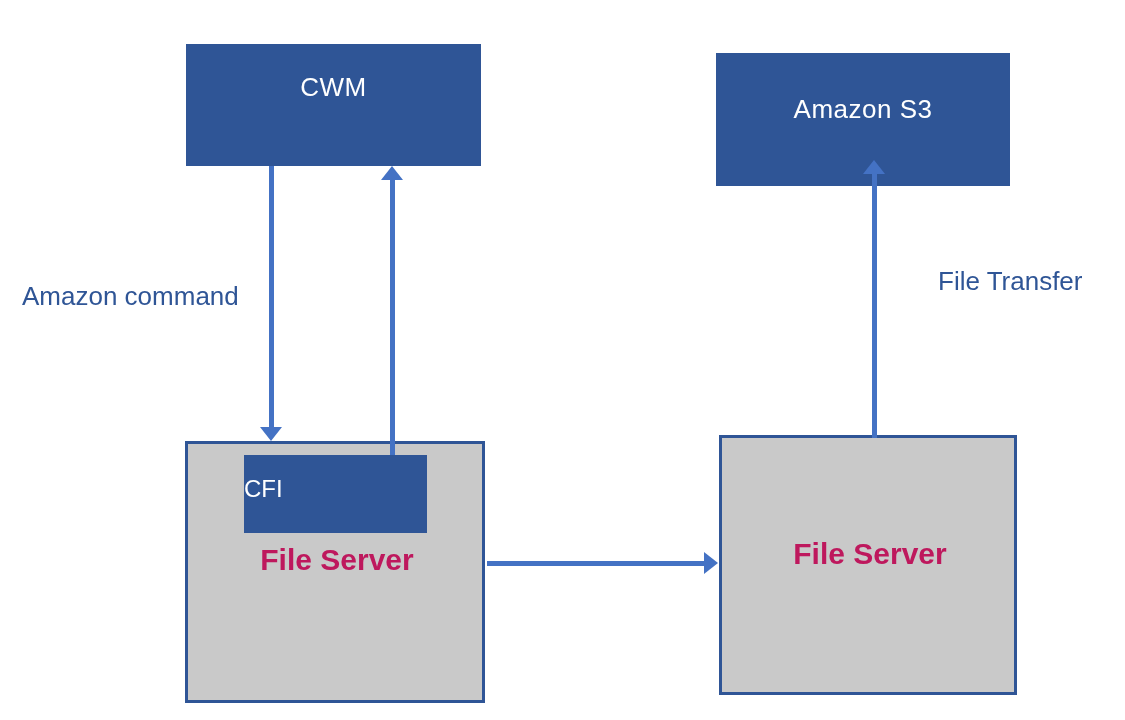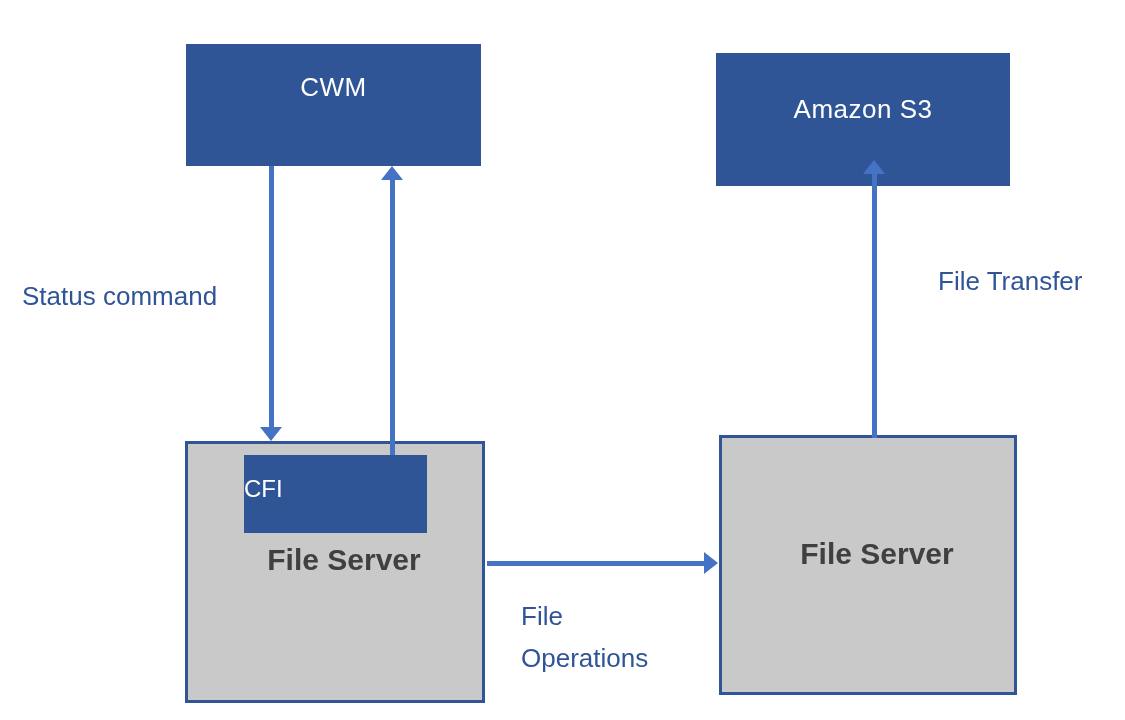--- a/index.html
+++ b/index.html
@@ -44,26 +44,26 @@
     color: #ffffff;
     display: flex;
     align-items: center;
     font-size: 24px;
     padding-bottom: 10px;
     box-sizing: border-box;
   }
 
   .server-label {
     position: absolute;
-    left: 9px;
+    left: 2px;
     width: 100%;
     text-align: center;
     font-weight: bold;
     font-size: 30px;
-    color: #404040;
+    color: #be185d;
   }
   #fs-left-box  .server-label { top: 99px; }
   #fs-right-box .server-label { top: 99px; }
 
   
   .shaft-v { position: absolute; width: 5px; background: #4472C4; }
   .shaft-h { position: absolute; height: 5px; background: #4472C4; }
   .head-up, .head-down, .head-right { position: absolute; width: 0; height: 0; }
   .head-up {
     border-left: 11px solid transparent;
@@ -137,20 +137,19 @@
 
   <div id="status-shaft" class="shaft-v"></div>
   <div id="status-head" class="head-up"></div>
 
   <div id="transfer-shaft" class="shaft-v"></div>
   <div id="transfer-head" class="head-up"></div>
 
   <div id="fileops-shaft" class="shaft-h"></div>
   <div id="fileops-head" class="head-right"></div>
 
-  <div id="write-command-label" class="edge-label">Status command</div>
+  <div id="write-command-label" class="edge-label">Amazon command</div>
 
 
   <div id="file-transfer-label" class="edge-label">File Transfer</div>
 
-  <div id="file-operations-label" class="edge-label">File Operations</div>
 
 </div>
 
 </body></html>

